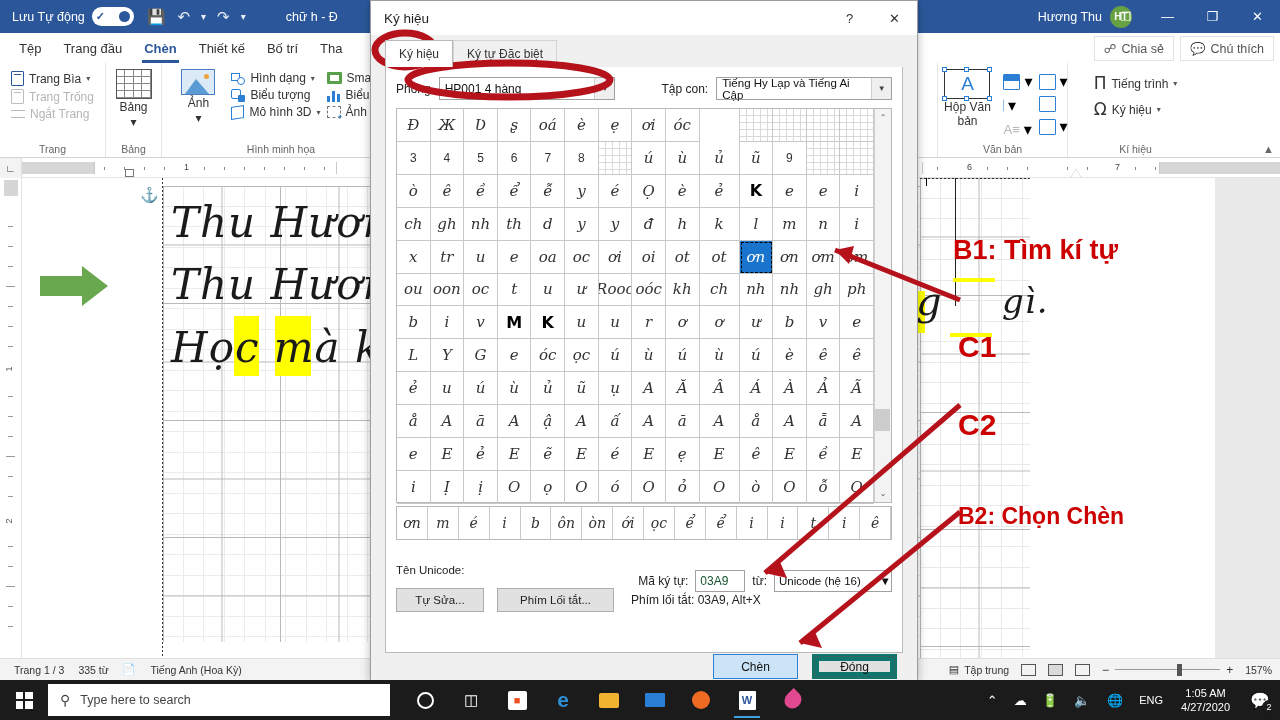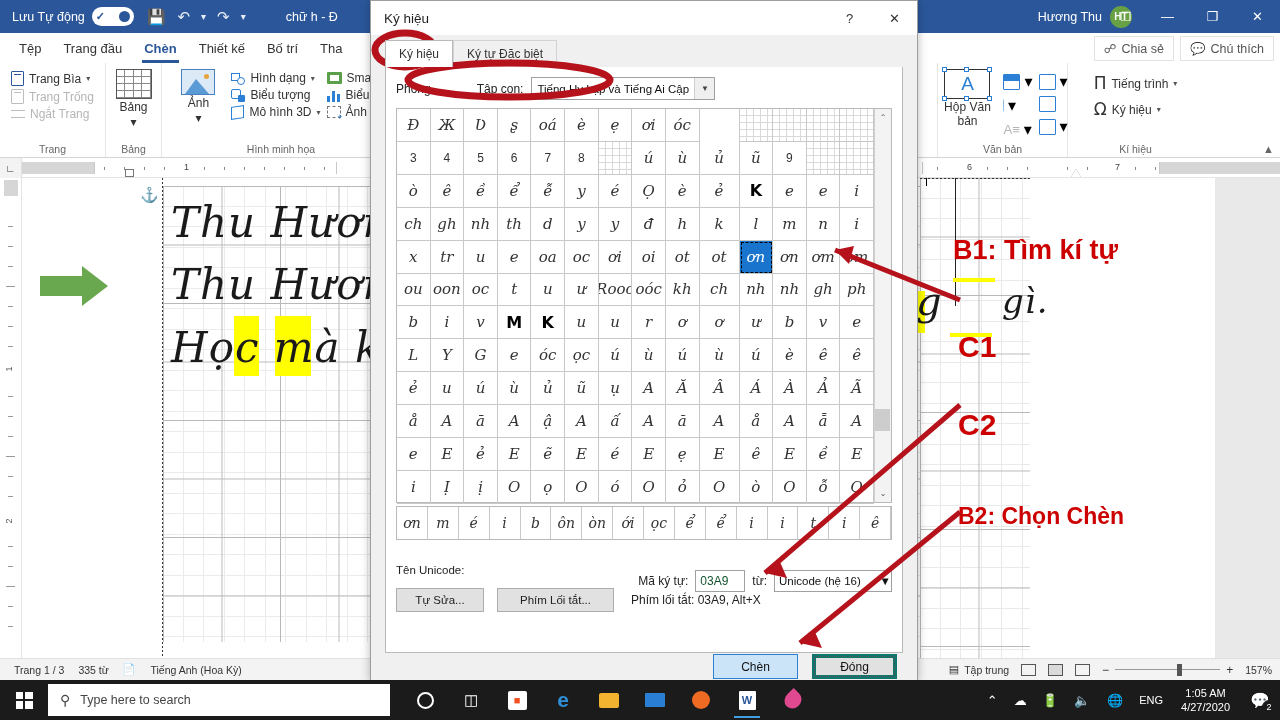--- a/index.html
+++ b/index.html
@@ -252,21 +252,21 @@
   .fromsel { border:1px solid #a0a0a0; background:#fff; width:118px; height:22px; font-size:11.5px;
              color:#111; display:flex; align-items:center; padding-left:4px; }
   .btnrow { display:flex; align-items:center; gap:13px; margin-top:12px; }
   .dbtn { border:1px solid #adadad; background:#e1e1e1; font-size:11.5px; color:#222;
           padding: 5px 0; text-align:center; }
   .dlg-footer { height:56px; display:flex; align-items:center; justify-content:flex-end; gap:14px; padding-right:20px;
                 background:#f0f0f0; }
   .fbtn { width:85px; height:25px; font-size:12px; display:flex; align-items:center; justify-content:center;
           border:1px solid #adadad; background:#e1e1e1; color:#111; }
   .fbtn.primary { background:#cce4f7; border:1px solid #2b7fd4; }
-  .fbtn.focus { border:4px solid #0f766e; background:#e1e1e1; outline:1px dotted #555; outline-offset:-3px; }
+  .fbtn.focus { border:7px solid #0f766e; background:#e1e1e1; outline:1px dotted #555; outline-offset:-3px; }
 
   
   .ann-text { position:absolute; color:#cc0000; font-weight:bold; font-size:25px; white-space:nowrap; }
   svg.overlay { position:absolute; left:0; top:0; width:1280px; height:720px; pointer-events:none; }
   .yellow-underline { position:absolute; background:#ffff00; height:4px; }
 </style>
 </head>
 <body>
 
 <div id="root">
@@ -635,20 +635,24 @@
 
     <div class="dlg-body">
       <div class="tabs">
         <div class="dtab active">Ký hiệu</div>
         <div class="dtab">Ký tự Đặc biệt</div>
       </div>
 
       <div class="tabpanel">
         <div class="row">
           <span class="lbl">Phông</span>
+          <span class="combo" style="width:185px">
+            <span>HP001 4 hàng</span>
+            <span class="arrow">▼</span>
+          </span>
           <span class="lbl" style="margin-left:38px">Tập con:</span>
           <span class="combo" style="width:184px">
             <span style="font-size:11.5px">Tiếng Hy Lạp và Tiếng Ai Cập</span>
             <span class="arrow">▼</span>
           </span>
         </div>
 
         <div class="charwrap">
           <div class="chargrid" style="grid-template-columns: repeat(14, 1fr);">
               <div class="cell" style="height: 32.9167px;">Ð</div>

